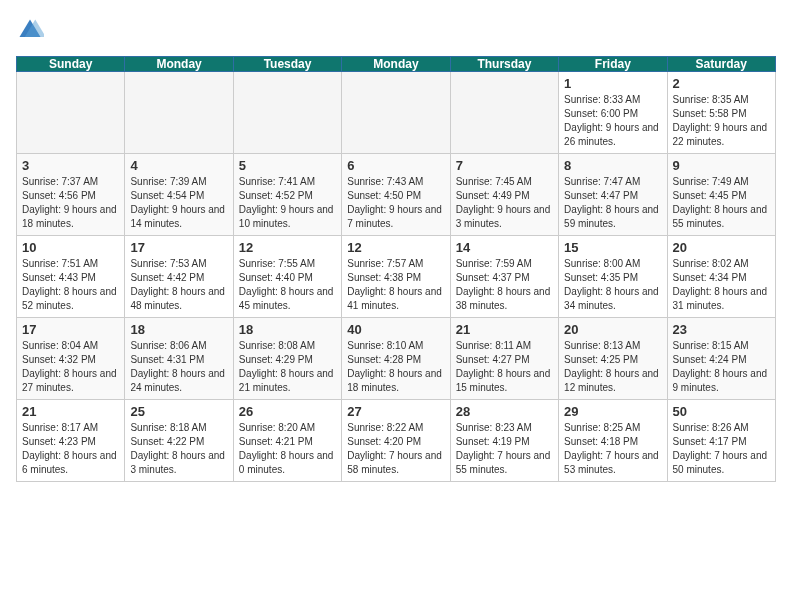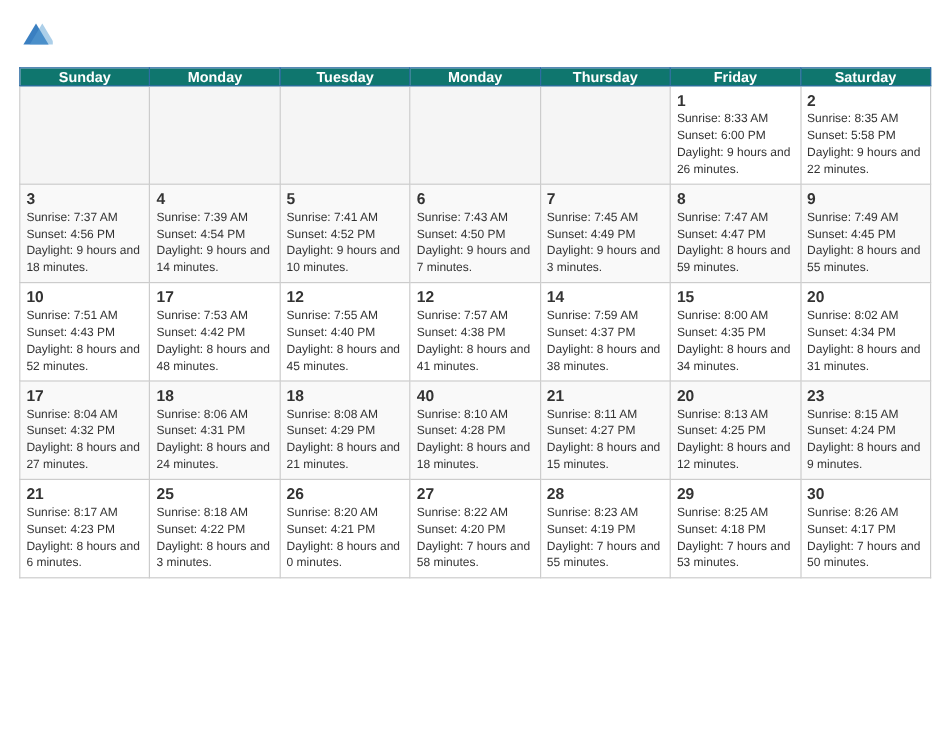--- a/index.html
+++ b/index.html
@@ -253,18 +253,18 @@
         </td>
         <td>
           <div class="day-number">28</div>
           <div class="day-info">Sunrise: 8:23 AM<br>Sunset: 4:19 PM<br>Daylight: 7 hours and 55 minutes.</div>
         </td>
         <td>
           <div class="day-number">29</div>
           <div class="day-info">Sunrise: 8:25 AM<br>Sunset: 4:18 PM<br>Daylight: 7 hours and 53 minutes.</div>
         </td>
         <td>
-          <div class="day-number">30</div>
+          <div class="day-number">50</div>
           <div class="day-info">Sunrise: 8:26 AM<br>Sunset: 4:17 PM<br>Daylight: 7 hours and 50 minutes.</div>
         </td>
       </tr>
     </tbody>
 </table>
 
 </body></html>

